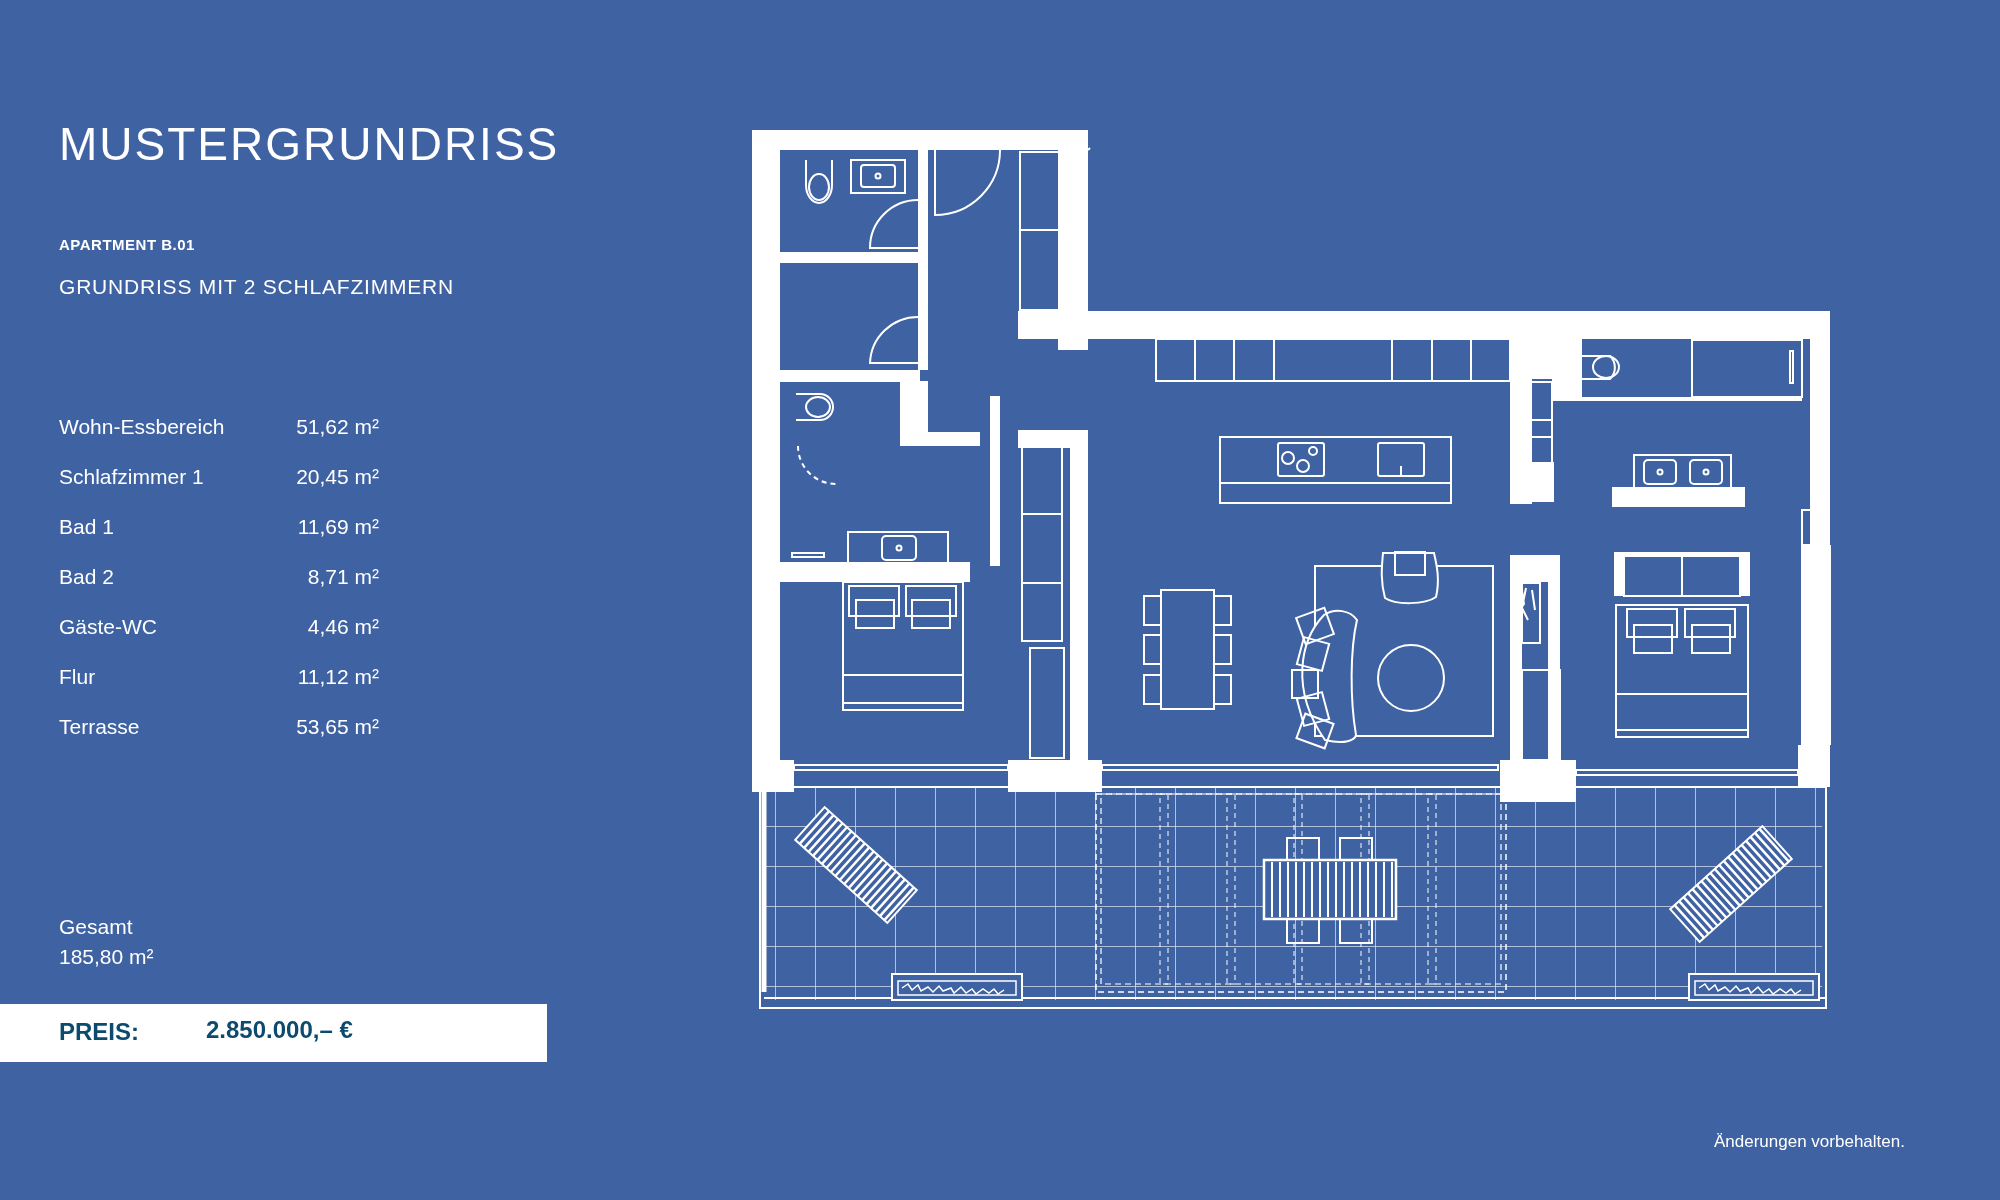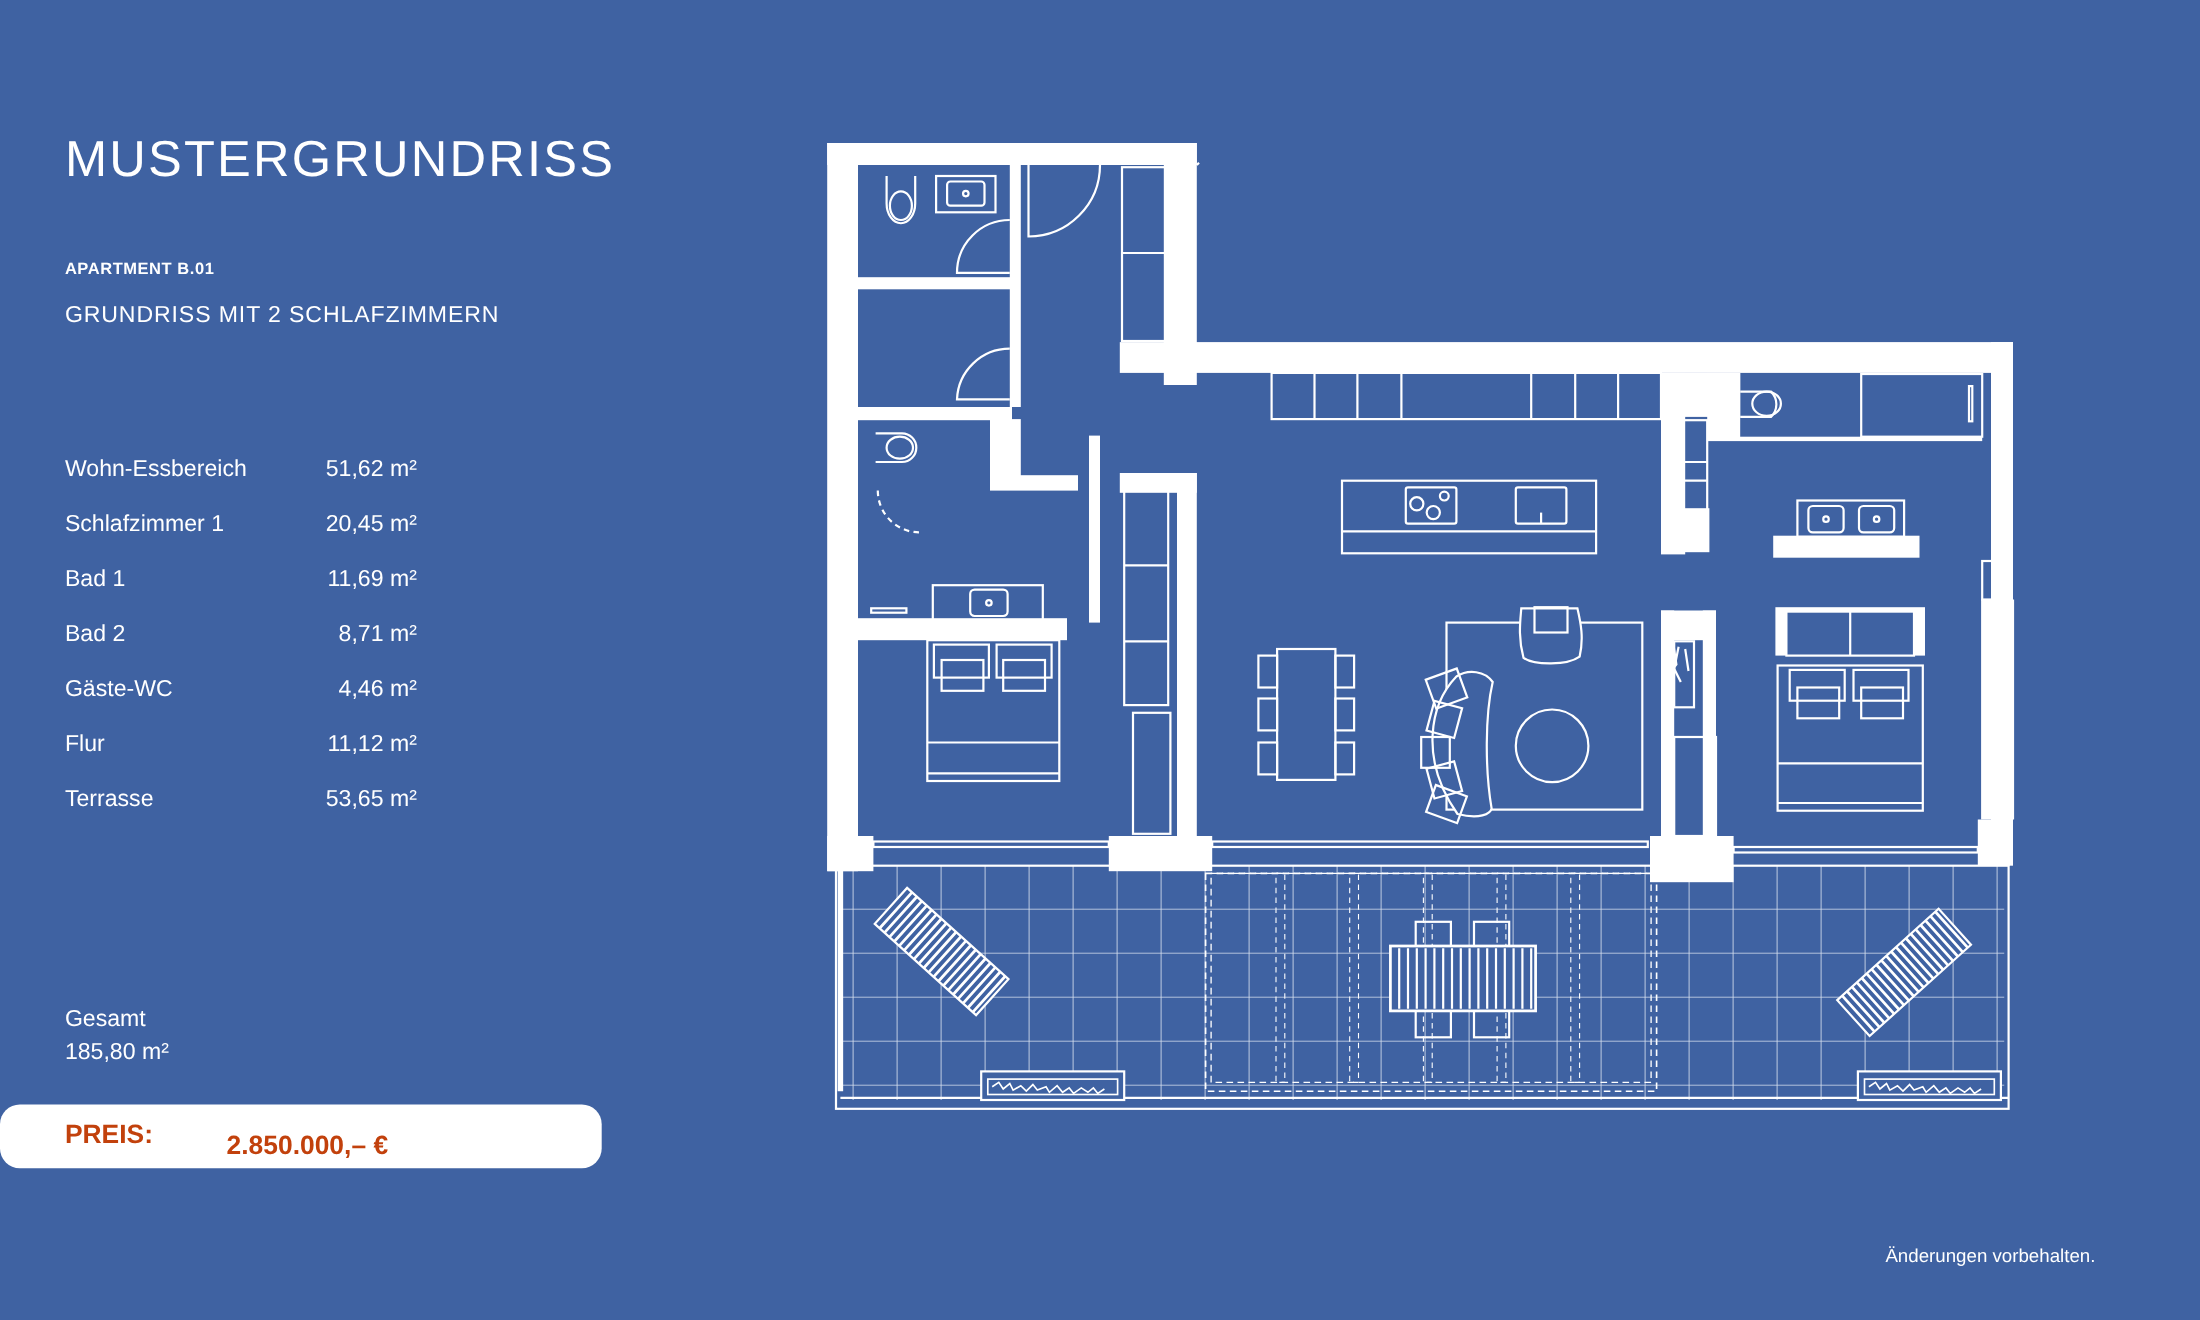--- a/index.html
+++ b/index.html
@@ -4,23 +4,23 @@
 <style>
   html,body{margin:0;padding:0;}
   body{width:2000px;height:1200px;background:#3F62A2;position:relative;overflow:hidden;font-family:"Liberation Sans","DejaVu Sans",sans-serif;color:#fff;}
   .title{position:absolute;left:59px;top:116px;font-size:46px;font-weight:300;letter-spacing:2px;line-height:56px;text-align:center;}
   .apt{position:absolute;left:59px;top:236px;font-size:15px;font-weight:700;letter-spacing:0.5px;}
   .sub{position:absolute;left:59px;top:275px;font-size:21px;font-weight:400;letter-spacing:0.8px;}
   .rooms{position:absolute;left:59px;top:412px;width:320px;}
   .room{display:flex;justify-content:space-between;height:50px;font-size:21px;line-height:30px;}
   .room .v{text-align:center;}
   .total{position:absolute;left:59px;top:912px;width:320px;display:flex;justify-content:space-between;font-size:21px;line-height:30px;flex-direction:column;}
-  .price-box{position:absolute;left:0;top:1004px;width:547px;height:58px;background:#fff;color:#c2410c;border-radius:18px;}
+  .price-box{position:absolute;left:0;top:1004px;width:547px;height:58px;background:#fff;color:#0c4a6e;}
   .price-label{position:absolute;left:59px;top:14px;font-size:24px;font-weight:700;}
-  .price-value{position:absolute;left:206px;top:24px;font-size:24px;font-weight:700;}
+  .price-value{position:absolute;left:206px;top:12px;font-size:24px;font-weight:700;}
   .note{position:absolute;left:1714px;top:1132px;font-size:17px;}
   .plan{position:absolute;left:0;top:0;}
 </style>
 </head>
 <body>
 
 <div class="title">MUSTERGRUNDRISS</div>
 <div class="apt">APARTMENT B.01</div>
 <div class="sub">GRUNDRISS MIT 2 SCHLAFZIMMERN</div>
 

